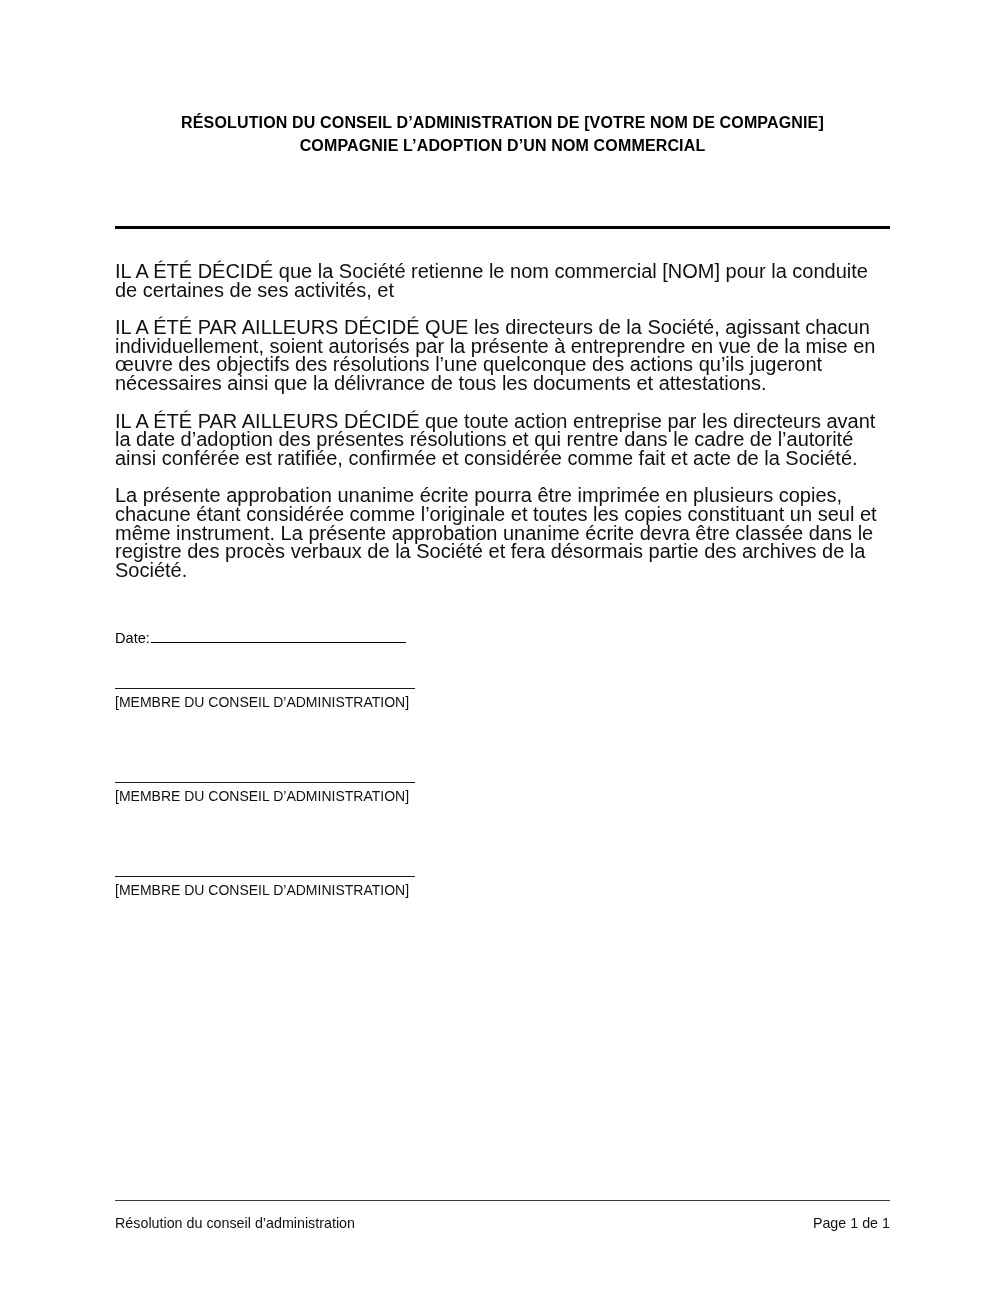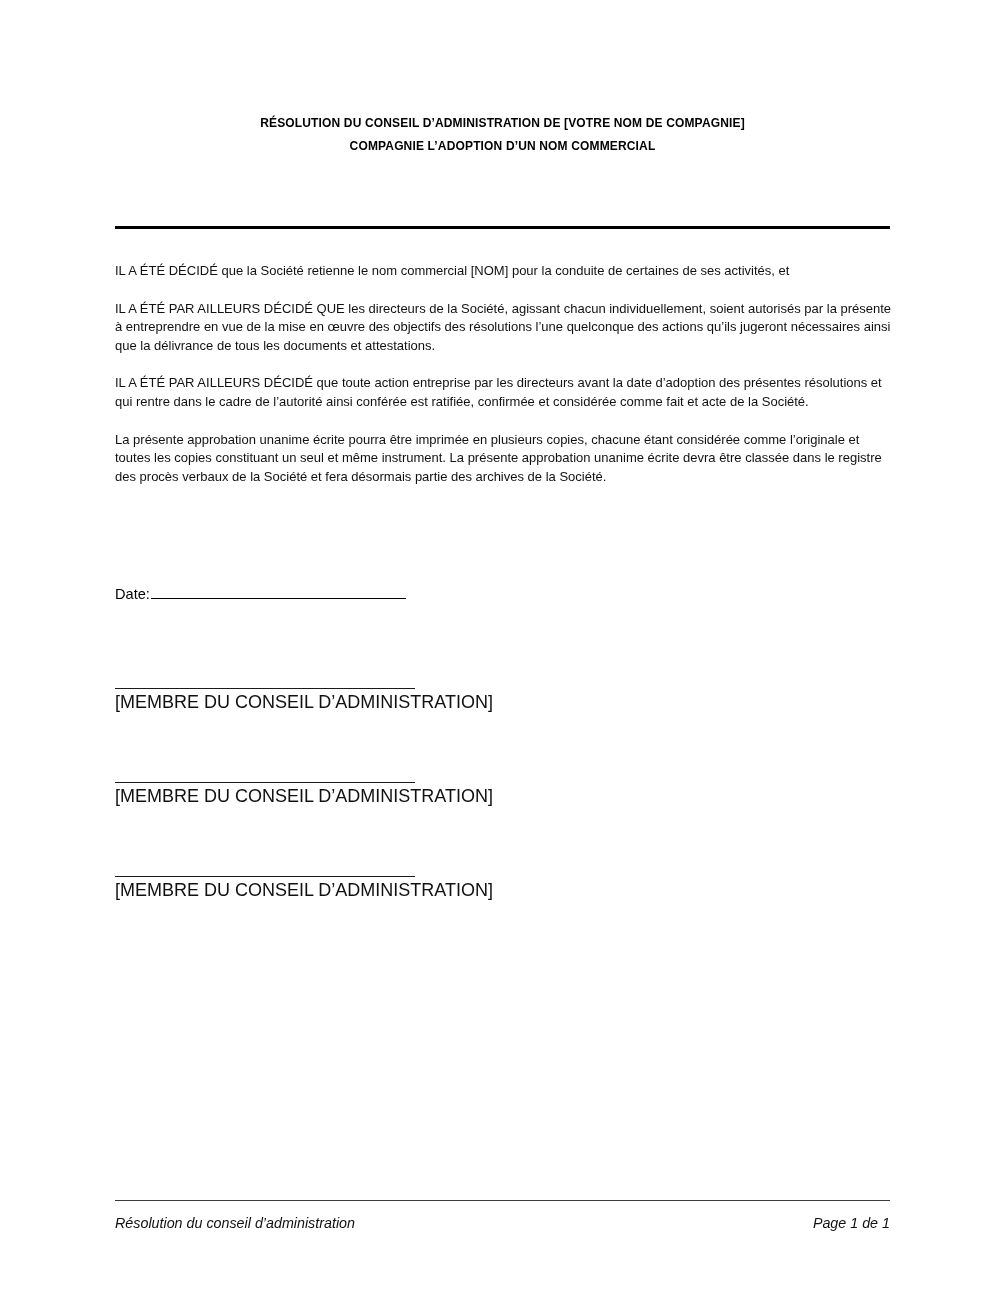--- a/index.html
+++ b/index.html
@@ -24,21 +24,21 @@
     background: #ffffff;
   }
 
   
   .doc-title {
     position: absolute;
     left: 115px;
     top: 112px;
     width: 775px;
     text-align: center;
-    font-size: 12px;
+    font-size: 16px;
     font-weight: bold;
     line-height: 22.6px;
     letter-spacing: 0.15px;
   }
   .doc-title .title-line {
     display: block;
   }
 
   
   .header-rule {
@@ -51,33 +51,33 @@
   }
 
   
   .body-block {
     position: absolute;
     left: 115px;
     top: 262px;
     width: 777px;
   }
   .body-para {
-    font-size: 13px;
+    font-size: 20px;
     line-height: 18.6px;
     margin: 0 0 19px 0;
     text-align: left;
     color: #111111;
   }
   .body-para:last-child { margin-bottom: 4px; }
 
   
   .date-row {
     position: absolute;
     left: 115px;
-    top: 584px;
+    top: 628px;
     font-size: 14.6px;
     line-height: 19px;
     white-space: nowrap;
   }
   .date-row .date-label { display: inline; }
   .date-row .date-fill {
     display: inline-block;
     width: 255px;
     border-bottom: 1.6px solid #000000;
     height: 14px;
@@ -95,21 +95,21 @@
   .sig-block.sig-2 { top: 782px; }
   .sig-block.sig-3 { top: 876px; }
 
   .sig-line {
     width: 300px;
     height: 0;
     border-top: 1.6px solid #1a1a1a;
     margin-bottom: 4px;
   }
   .sig-label {
-    font-size: 18px;
+    font-size: 14px;
     line-height: 19px;
     white-space: nowrap;
     color: #111111;
   }
 
   
   .footer-rule {
     position: absolute;
     left: 115px;
     top: 1200px;
@@ -121,21 +121,20 @@
     position: absolute;
     left: 115px;
     top: 1213px;
     width: 775px;
     display: flex;
     justify-content: space-between;
     align-items: baseline;
     font-size: 14.3px;
     line-height: 20px;
     color: #111111;
-    font-style: italic;
   }
   .footer-left { text-align: left; }
   .footer-right { text-align: center; }
 </style>
 </head>
 <body>
 
 <div class="page">
 
   <div class="doc-title">

